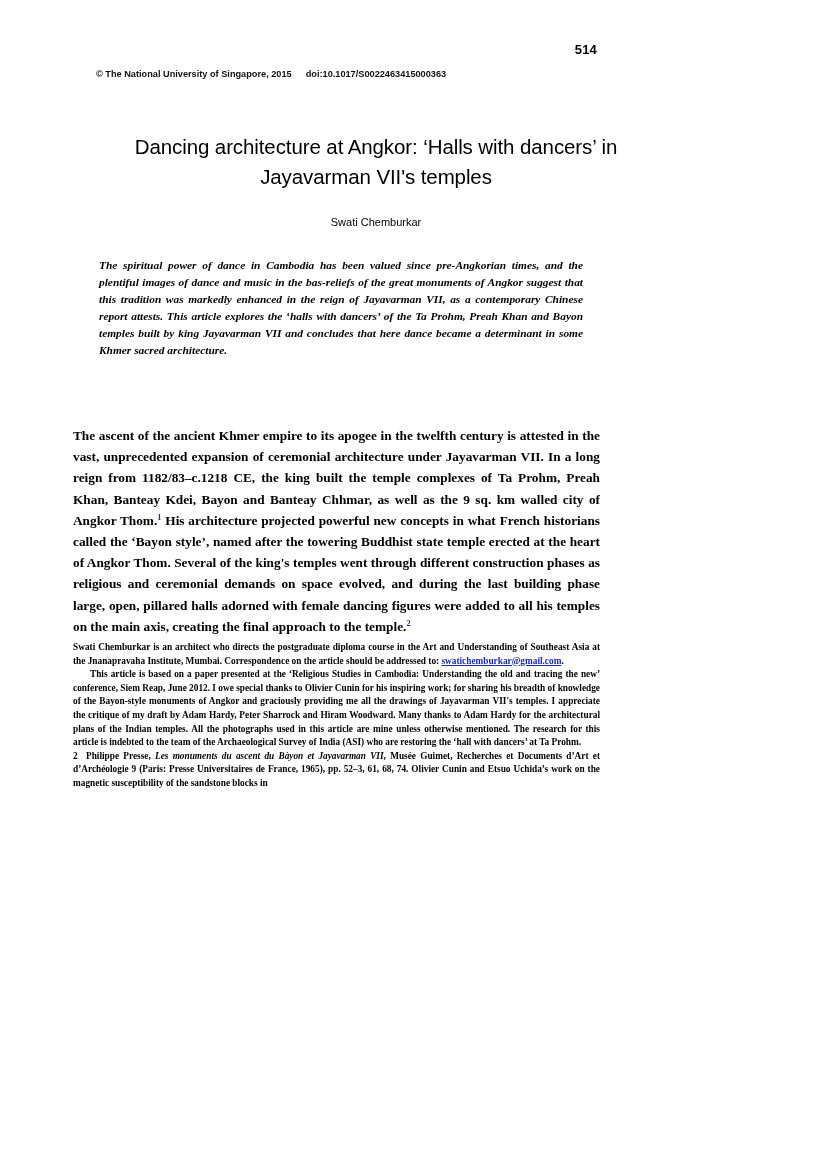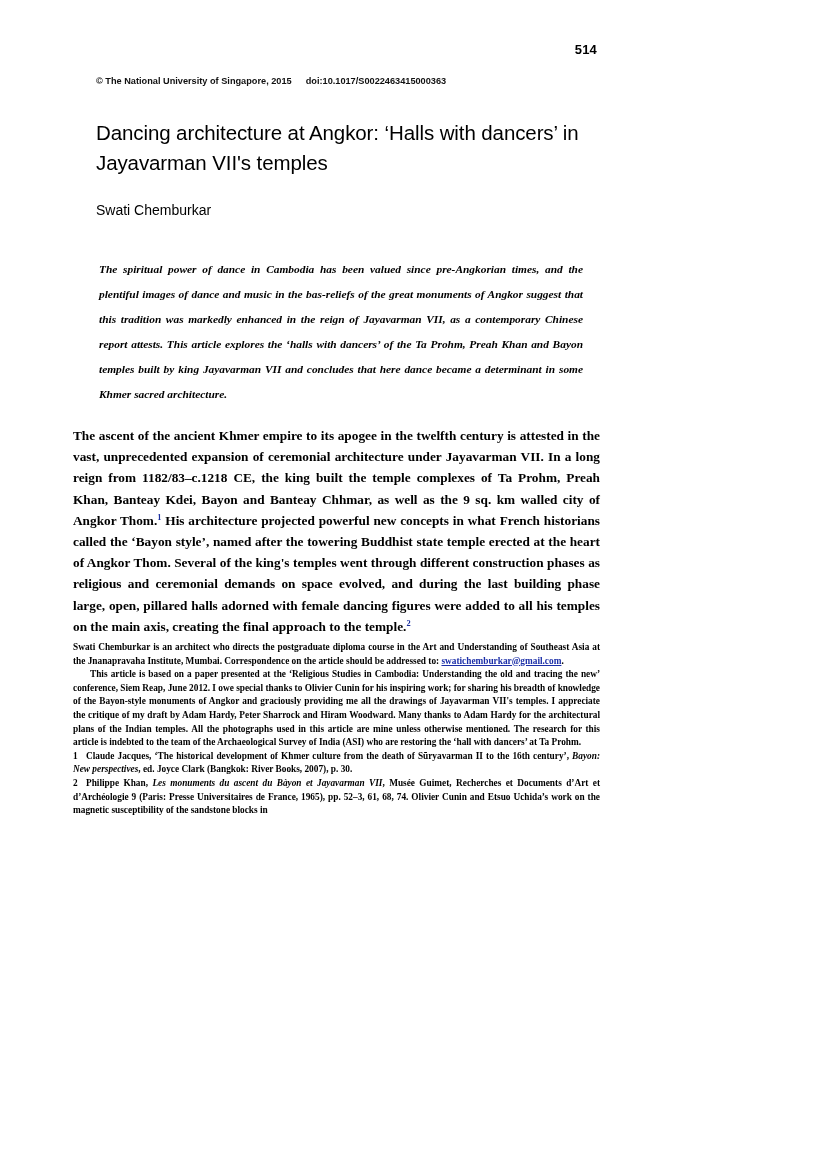--- a/index.html
+++ b/index.html
@@ -41,59 +41,60 @@
     left: 96px;
     width: 520px;
     font-family: "Liberation Sans", sans-serif;
     font-size: 9.2px;
     font-weight: bold;
     line-height: 14px;
     color: #111;
   }
   .imprint .line1 { font-style: italic; }
   .imprint .line1 .nonital { font-style: normal; }
-  .imprint .line2 { margin-top: 8px; }
+  .imprint .line2 { margin-top: 1px; }
   .imprint .copy-symbol { font-style: normal; }
   .imprint .doi { margin-left: 14px; }
 
   
   .title-block {
     position: absolute;
-    top: 118px;
+    top: 132px;
     left: 96px;
     width: 560px;
+    text-align: center;
   }
   .article-title {
     font-family: "Liberation Sans", sans-serif;
     font-size: 20.5px;
     font-weight: normal;
     line-height: 30px;
     margin: 0;
     letter-spacing: -0.1px;
     color: #000;
   }
   .author {
     font-family: "Liberation Sans", sans-serif;
-    font-size: 14px;
+    font-size: 11px;
     font-weight: normal;
     margin-top: 24px;
     color: #000;
   }
 
   
   .abstract {
     position: absolute;
     top: 257px;
     left: 99px;
     width: 484px;
     font-family: "Liberation Serif", serif;
     font-style: italic;
     font-weight: bold;
     font-size: 11.4px;
-    line-height: 25px;
+    line-height: 17px;
     text-align: justify;
     color: #000;
   }
 
   
   .body-text {
     position: absolute;
     top: 425px;
     left: 73px;
     width: 527px;
@@ -196,22 +197,21 @@
 
   <div class="abstract">The spiritual power of dance in Cambodia has been valued since pre-Angkorian times, and the plentiful images of dance and music in the bas-reliefs of the great monuments of Angkor suggest that this tradition was markedly enhanced in the reign of Jayavarman VII, as a contemporary Chinese report attests. This article explores the ‘halls with dancers’ of the Ta Prohm, Preah Khan and Bayon temples built by king Jayavarman VII and concludes that here dance became a determinant in some Khmer sacred architecture.</div>
 
   <div class="body-text">
     <span>The ascent of the ancient Khmer empire to its apogee in the twelfth century is attested in the vast, unprecedented expansion of ceremonial architecture under Jayavarman VII. In a long reign from 1182/83–c.1218 CE, the king built the temple complexes of Ta Prohm, Preah Khan, Banteay Kdei, Bayon and Banteay Chhmar, as well as the 9 sq. km walled city of Angkor Thom.</span><sup>1</sup><span> His architecture projected powerful new concepts in what French historians called the ‘Bayon style’, named after the towering Buddhist state temple erected at the heart of Angkor Thom. Several of the king's temples went through different construction phases as religious and ceremonial demands on space evolved, and during the last building phase large, open, pillared halls adorned with female dancing figures were added to all his temples on the main axis, creating the final approach to the temple.</span><sup>2</sup>
   </div>
 
   <div class="footnotes">
     <p><span>Swati Chemburkar is an architect who directs the postgraduate diploma course in the Art and Understanding of Southeast Asia at the Jnanapravaha Institute, Mumbai. Correspondence on the article should be addressed to: </span><a class="email-link" href="#">swatichemburkar@gmail.com</a><span>.</span></p>
     <p class="fn-indent">This article is based on a paper presented at the ‘Religious Studies in Cambodia: Understanding the old and tracing the new’ conference, Siem Reap, June 2012. I owe special thanks to Olivier Cunin for his inspiring work; for sharing his breadth of knowledge of the Bayon-style monuments of Angkor and graciously providing me all the drawings of Jayavarman VII's temples. I appreciate the critique of my draft by Adam Hardy, Peter Sharrock and Hiram Woodward. Many thanks to Adam Hardy for the architectural plans of the Indian temples. All the photographs used in this article are mine unless otherwise mentioned. The research for this article is indebted to the team of the Archaeological Survey of India (ASI) who are restoring the ‘hall with dancers’ at Ta Prohm.</p>
-    <p><span class="fn-num">1</span><span>Claude Jacques, ‘The historical development of Khmer culture from the death of Sūryavarman II to the 16th century’, </span><span class="ital">Bayon: New perspectives</span><span>, ed. Joyce Clark (Bangkok: River Books, 2007), p. 30.</span></p>
-    <p><span class="fn-num">2</span><span>Philippe Khan, </span><span class="ital">Les monuments du ascent du Bàyon et Jayavarman VII</span><span>, Musée Guimet, Recherches et Documents d’Art et d’Archéologie 9 (Paris: Presse Universitaires de France, 1965), pp. 52–3, 61, 68, 74. Olivier Cunin and Etsuo Uchida’s work on the magnetic susceptibility of the sandstone blocks in</span></p>
+    <p><span class="fn-num">2</span><span>Philippe Presse, </span><span class="ital">Les monuments du ascent du Bàyon et Jayavarman VII</span><span>, Musée Guimet, Recherches et Documents d’Art et d’Archéologie 9 (Paris: Presse Universitaires de France, 1965), pp. 52–3, 61, 68, 74. Olivier Cunin and Etsuo Uchida’s work on the magnetic susceptibility of the sandstone blocks in</span></p>
   </div>
 
   <div class="crossmark">
     <span class="crossmark-logo"></span>
     <span class="crossmark-label">CrossMark</span>
   </div>
 
 </div>
 
 </body></html>

